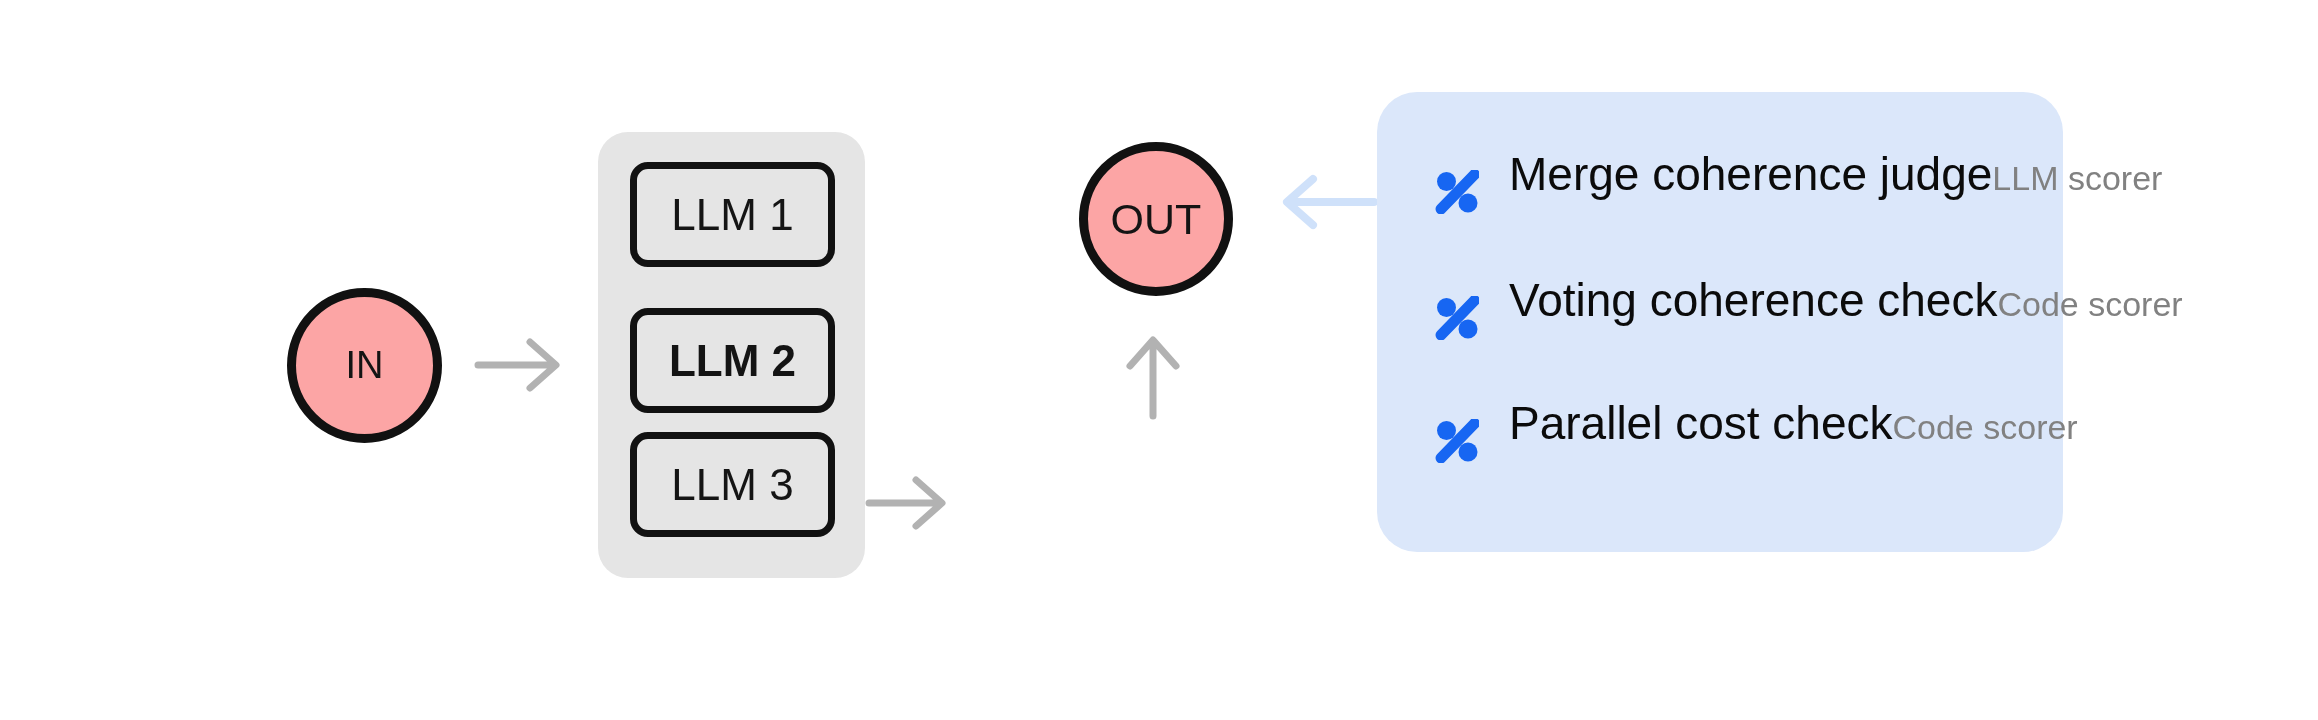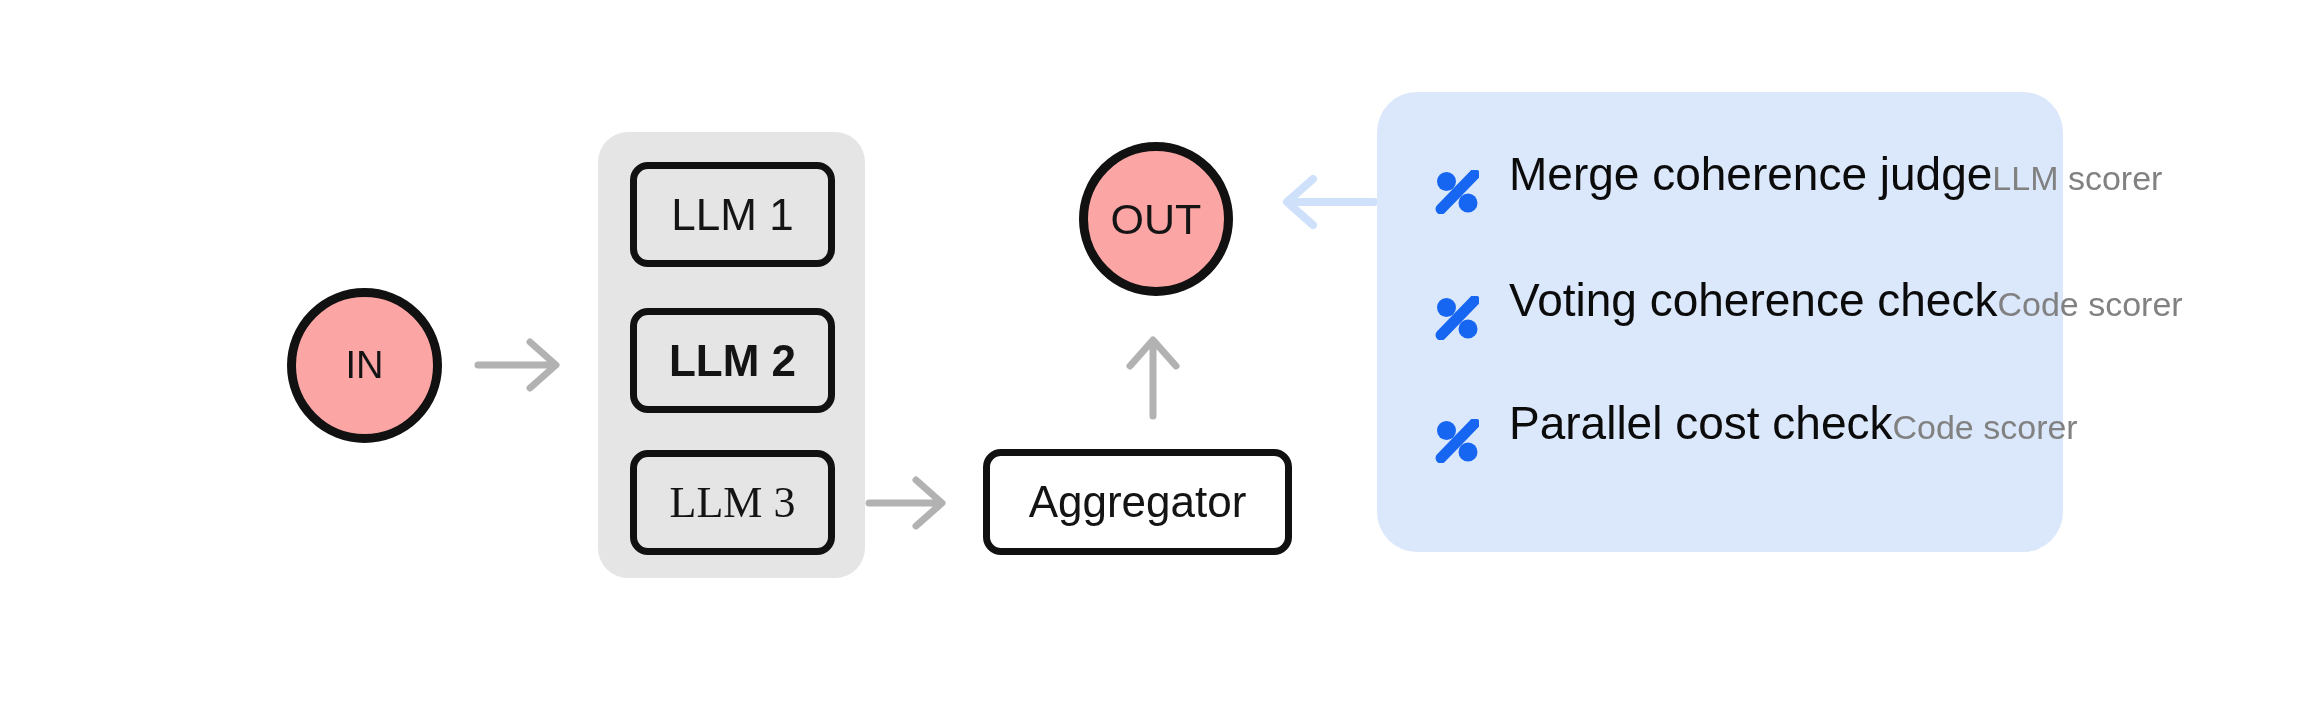--- a/index.html
+++ b/index.html
@@ -58,21 +58,21 @@
     border-radius: 18px;
     display: flex;
     align-items: center;
     justify-content: center;
     font-size: 44px;
     color: #141414;
     box-sizing: border-box;
   }
   #llm-box-1 { top: 30px; }
   #llm-box-2 { top: 176px; font-weight: bold; }
-  #llm-box-3 { top: 318px; font-family: Liberation Serif, serif; }
+  #llm-box-3 { top: 300px; }
   #aggregator-node {
     position: absolute;
     left: 983px; top: 449px;
     width: 309px; height: 106px;
     border: 7px solid #111111;
     border-radius: 18px;
     background: #ffffff;
     display: flex;
     align-items: center;
     justify-content: center;
@@ -139,23 +139,20 @@
       <span>LLM 1</span>
     </div>
     <div id="llm-box-2" class="llm-box">
       <span>LLM 2</span>
     </div>
     <div id="llm-box-3" class="llm-box">
       <span>LLM 3</span>
     </div>
   </div>
 
-  <div id="aggregator-node">
-    <span>Aggregator</span>
-  </div>
 
   <div id="out-node" class="node-circle">
     <span>OUT</span>
   </div>
 
   <div id="scorers-panel">
 
     <div id="scorer-item-1" class="scorer-item">
       <svg class="scorer-icon" viewBox="0 0 44 44" xmlns="http://www.w3.org/2000/svg">
         <circle cx="11.5" cy="11.5" r="9.5" fill="#1766f2"></circle>

